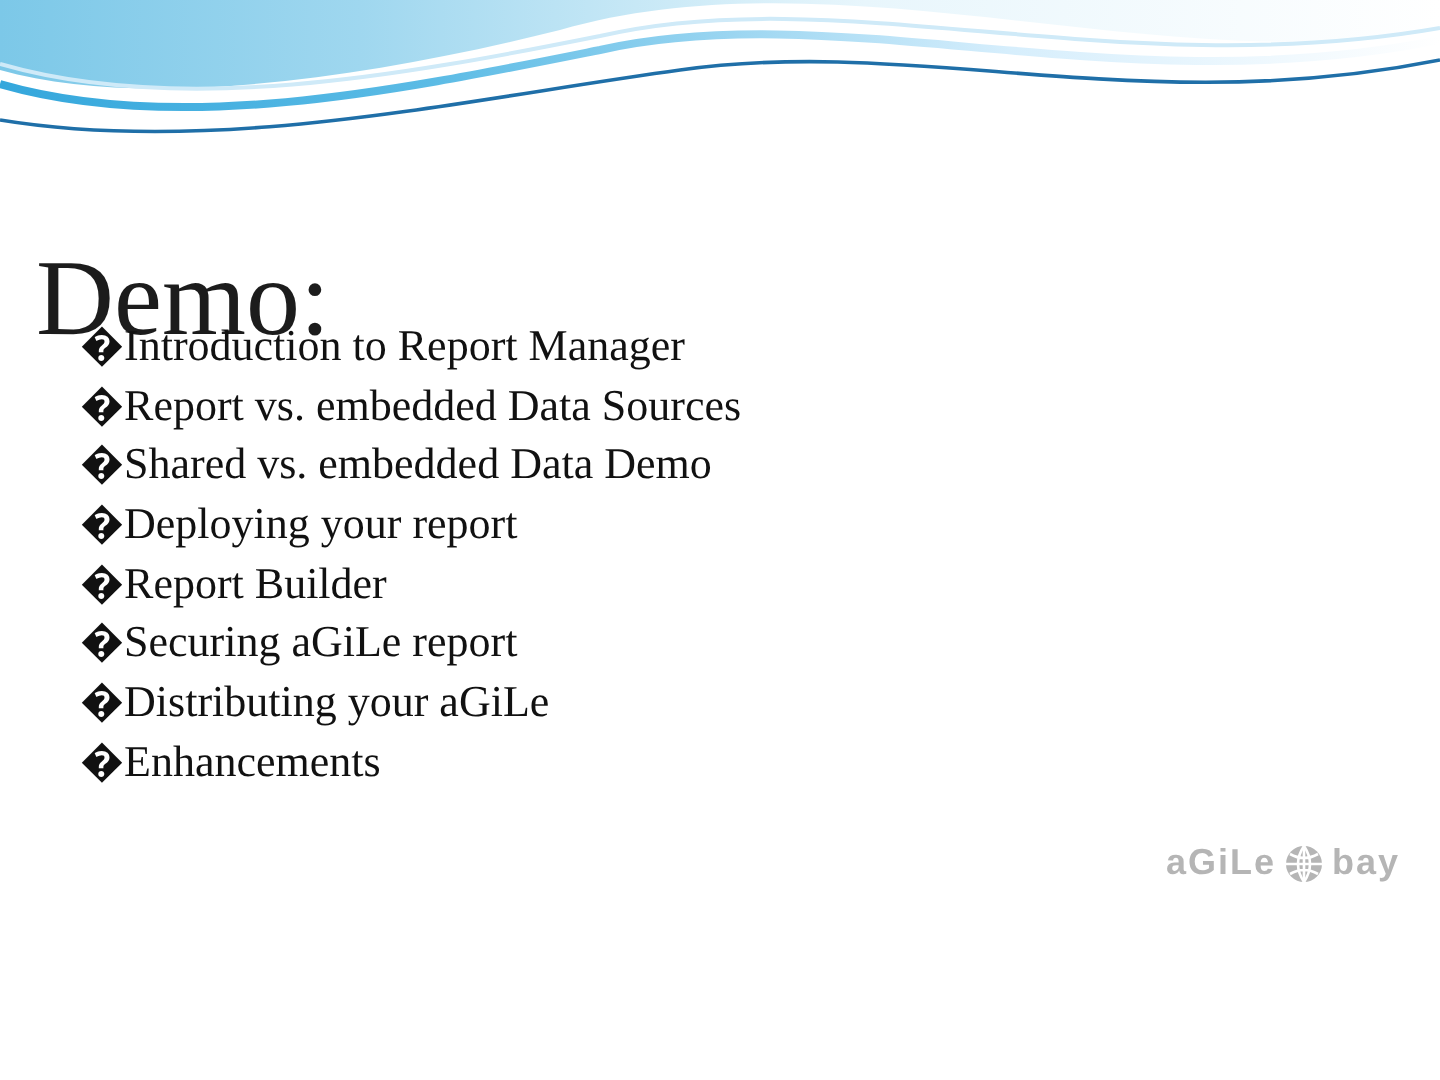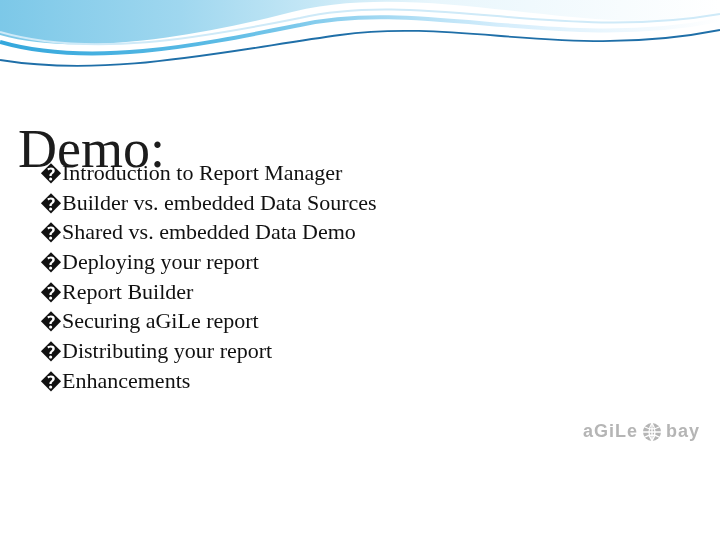--- a/index.html
+++ b/index.html
@@ -107,26 +107,26 @@
 
     <path d="M0,42 C90,68 200,45 300,25 C420,-2 560,52 720,20" stroke="url(#grad2)" stroke-width="4" fill="none"></path>
 
     <path d="M0,60 C110,78 230,50 340,35 C460,18 570,60 720,30" stroke="#1f6fa8" stroke-width="1.8" fill="none"></path>
   </svg>
 
   <h1 class="title">Demo:</h1>
 
   <div class="list">
     <span class="item"><span class="glyph">�</span><span>Introduction to Report Manager</span></span>
-    <span class="item"><span class="glyph">�</span><span>Builder vs. embedded Data Sources</span></span>
+    <span class="item"><span class="glyph">�</span><span>Report vs. embedded Data Sources</span></span>
     <span class="item"><span class="glyph">�</span><span>Shared vs. embedded Data Demo</span></span>
     <span class="item"><span class="glyph">�</span><span>Deploying your report</span></span>
     <span class="item"><span class="glyph">�</span><span>Report Builder</span></span>
     <span class="item"><span class="glyph">�</span><span>Securing aGiLe report</span></span>
-    <span class="item"><span class="glyph">�</span><span>Distributing your report</span></span>
+    <span class="item"><span class="glyph">�</span><span>Distributing your aGiLe</span></span>
     <span class="item"><span class="glyph">�</span><span>Enhancements</span></span>
   </div>
 
   <div class="logo">
     <span class="logo-text-pre">aGiLe</span>
     <span class="logo-mark">
       <svg width="20" height="20" viewBox="0 0 20 20">
         <circle cx="10" cy="10" r="9" fill="#b5b5b5"></circle>
         <path d="M1,10 h18 M10,1 v18 M3,5 q7,4 14,0 M3,15 q7,-4 14,0" stroke="#ffffff" stroke-width="1.3" fill="none"></path>
         <path d="M10,1 q-6,9 0,18 M10,1 q6,9 0,18" stroke="#ffffff" stroke-width="1.3" fill="none"></path>

